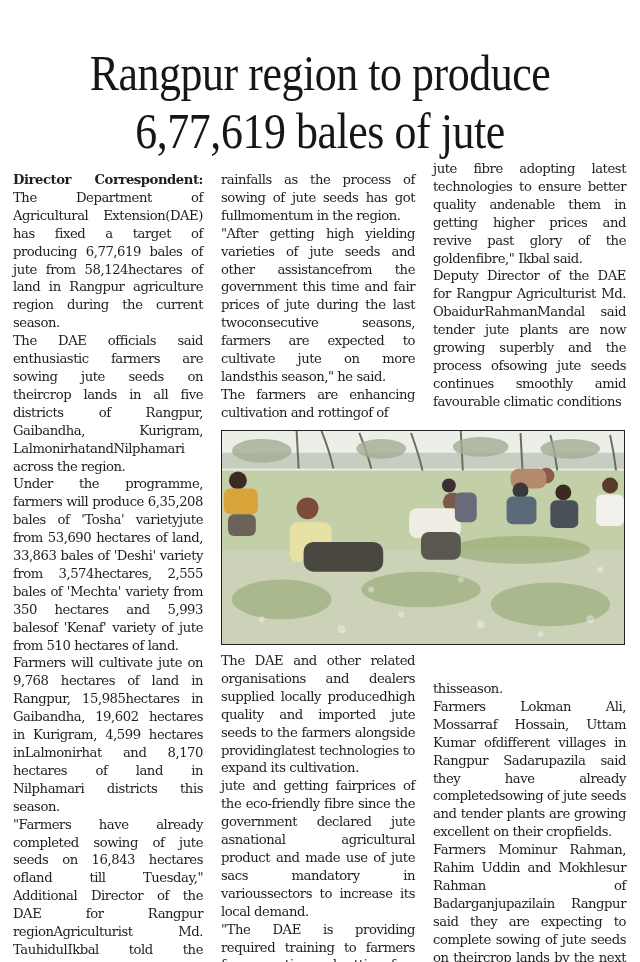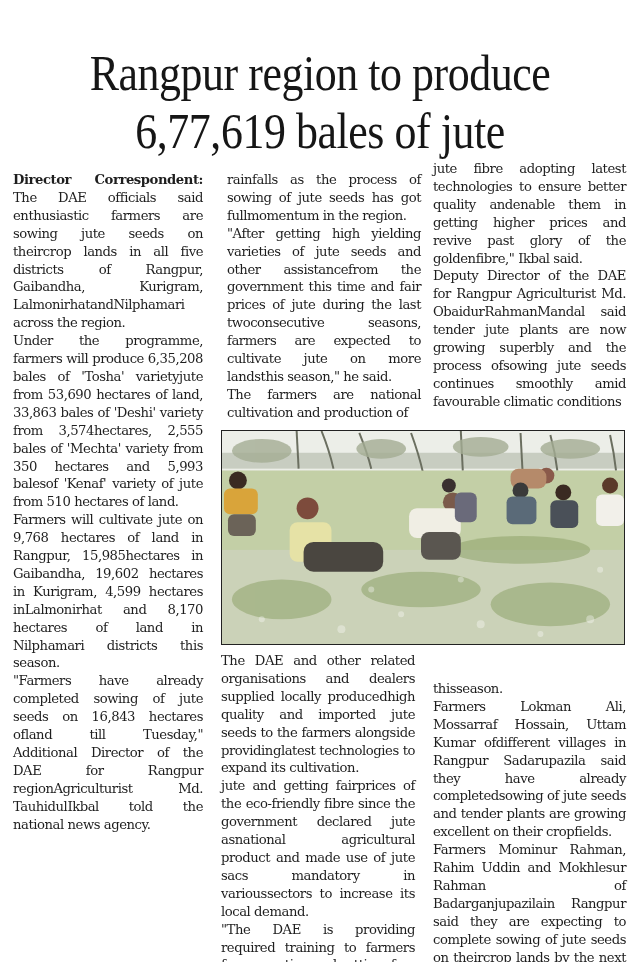--- a/index.html
+++ b/index.html
@@ -16,52 +16,53 @@
   .col {
     position: absolute;
     font-family: "DejaVu Serif", "Liberation Serif", serif;
     font-size: 13.2px; line-height: 17.9px;
     text-align: justify; color: #1e1e1e;
     letter-spacing: -0.45px;
   }
   .col p { margin: 0; text-indent: 0; }
   .col .byline { font-weight: bold; text-align-last: justify; display: block; }
   #col1 { left: 13px; top: 171px; width: 190px; }
-  #col2a { left: 227px; top: 171px; width: 194px; }
+  #col2a { left: 221px; top: 171px; width: 194px; }
   #col3a { left: 433px; top: 160px; width: 193px; }
   #col2b { left: 221px; top: 652px; width: 194px; }
   #col3b { left: 433px; top: 672px; width: 193px; margin-top: 8px; }
   .photo {
     position: absolute; left: 221px; top: 430px; width: 404px; height: 215px;
     border: 1.5px solid #222; box-sizing: border-box; overflow: hidden;
     background: linear-gradient(180deg, #e9ece6 0%, #dfe4d9 10%, #c9d2b4 22%, #b8c59c 45%, #c8cdb6 75%, #d6d8cc 100%);
   }
   .photo svg { display: block; width: 100%; height: 100%; }
 </style>
 </head>
 <body>
 
 <h1 class="headline">
   <span class="line">Rangpur region to produce</span>
   <span class="line">6,77,619 bales of jute</span>
 </h1>
 
 <div class="col" id="col1">
   <span class="byline">Director Correspondent:</span>
+  <p>The Department of Agricultural Extension(DAE) has fixed a target of producing 6,77,619 bales of jute from 58,124hectares of land in Rangpur agriculture region during the current season.</p>
   <p>The DAE officials said enthusiastic farmers are sowing jute seeds on theircrop lands in all five districts of Rangpur, Gaibandha, Kurigram, LalmonirhatandNilphamari across the region.</p>
   <p>Under the programme, farmers will produce 6,35,208 bales of 'Tosha' varietyjute from 53,690 hectares of land, 33,863 bales of 'Deshi' variety from 3,574hectares, 2,555 bales of 'Mechta' variety from 350 hectares and 5,993 balesof 'Kenaf' variety of jute from 510 hectares of land.</p>
   <p>Farmers will cultivate jute on 9,768 hectares of land in Rangpur, 15,985hectares in Gaibandha, 19,602 hectares in Kurigram, 4,599 hectares inLalmonirhat and 8,170 hectares of land in Nilphamari districts this season.</p>
   <p>"Farmers have already completed sowing of jute seeds on 16,843 hectares ofland till Tuesday," Additional Director of the DAE for Rangpur regionAgriculturist Md. TauhidulIkbal told the national news agency.</p>
 
 </div>
 
 <div class="col" id="col2a">
   <p>rainfalls as the process of sowing of jute seeds has got fullmomentum in the region.</p>
   <p>"After getting high yielding varieties of jute seeds and other assistancefrom the government this time and fair prices of jute during the last twoconsecutive seasons, farmers are expected to cultivate jute on more landsthis season," he said.</p>
-  <p>The farmers are national cultivation and production of</p>
+  <p>The farmers are enhancing cultivation and rottingof of</p>
 </div>
 
 <div class="col" id="col3a">
   <p>jute fibre adopting latest technologies to ensure better quality andenable them in getting higher prices and revive past glory of the goldenfibre," Ikbal said.</p>
   <p>Deputy Director of the DAE for Rangpur Agriculturist Md. ObaidurRahmanMandal said tender jute plants are now growing superbly and the process ofsowing jute seeds continues smoothly amid favourable climatic conditions</p>
 </div>
 
 <div class="photo" title="Farmers weeding young jute plants in a field">
   <svg viewBox="0 0 404 215" preserveAspectRatio="none">
 

